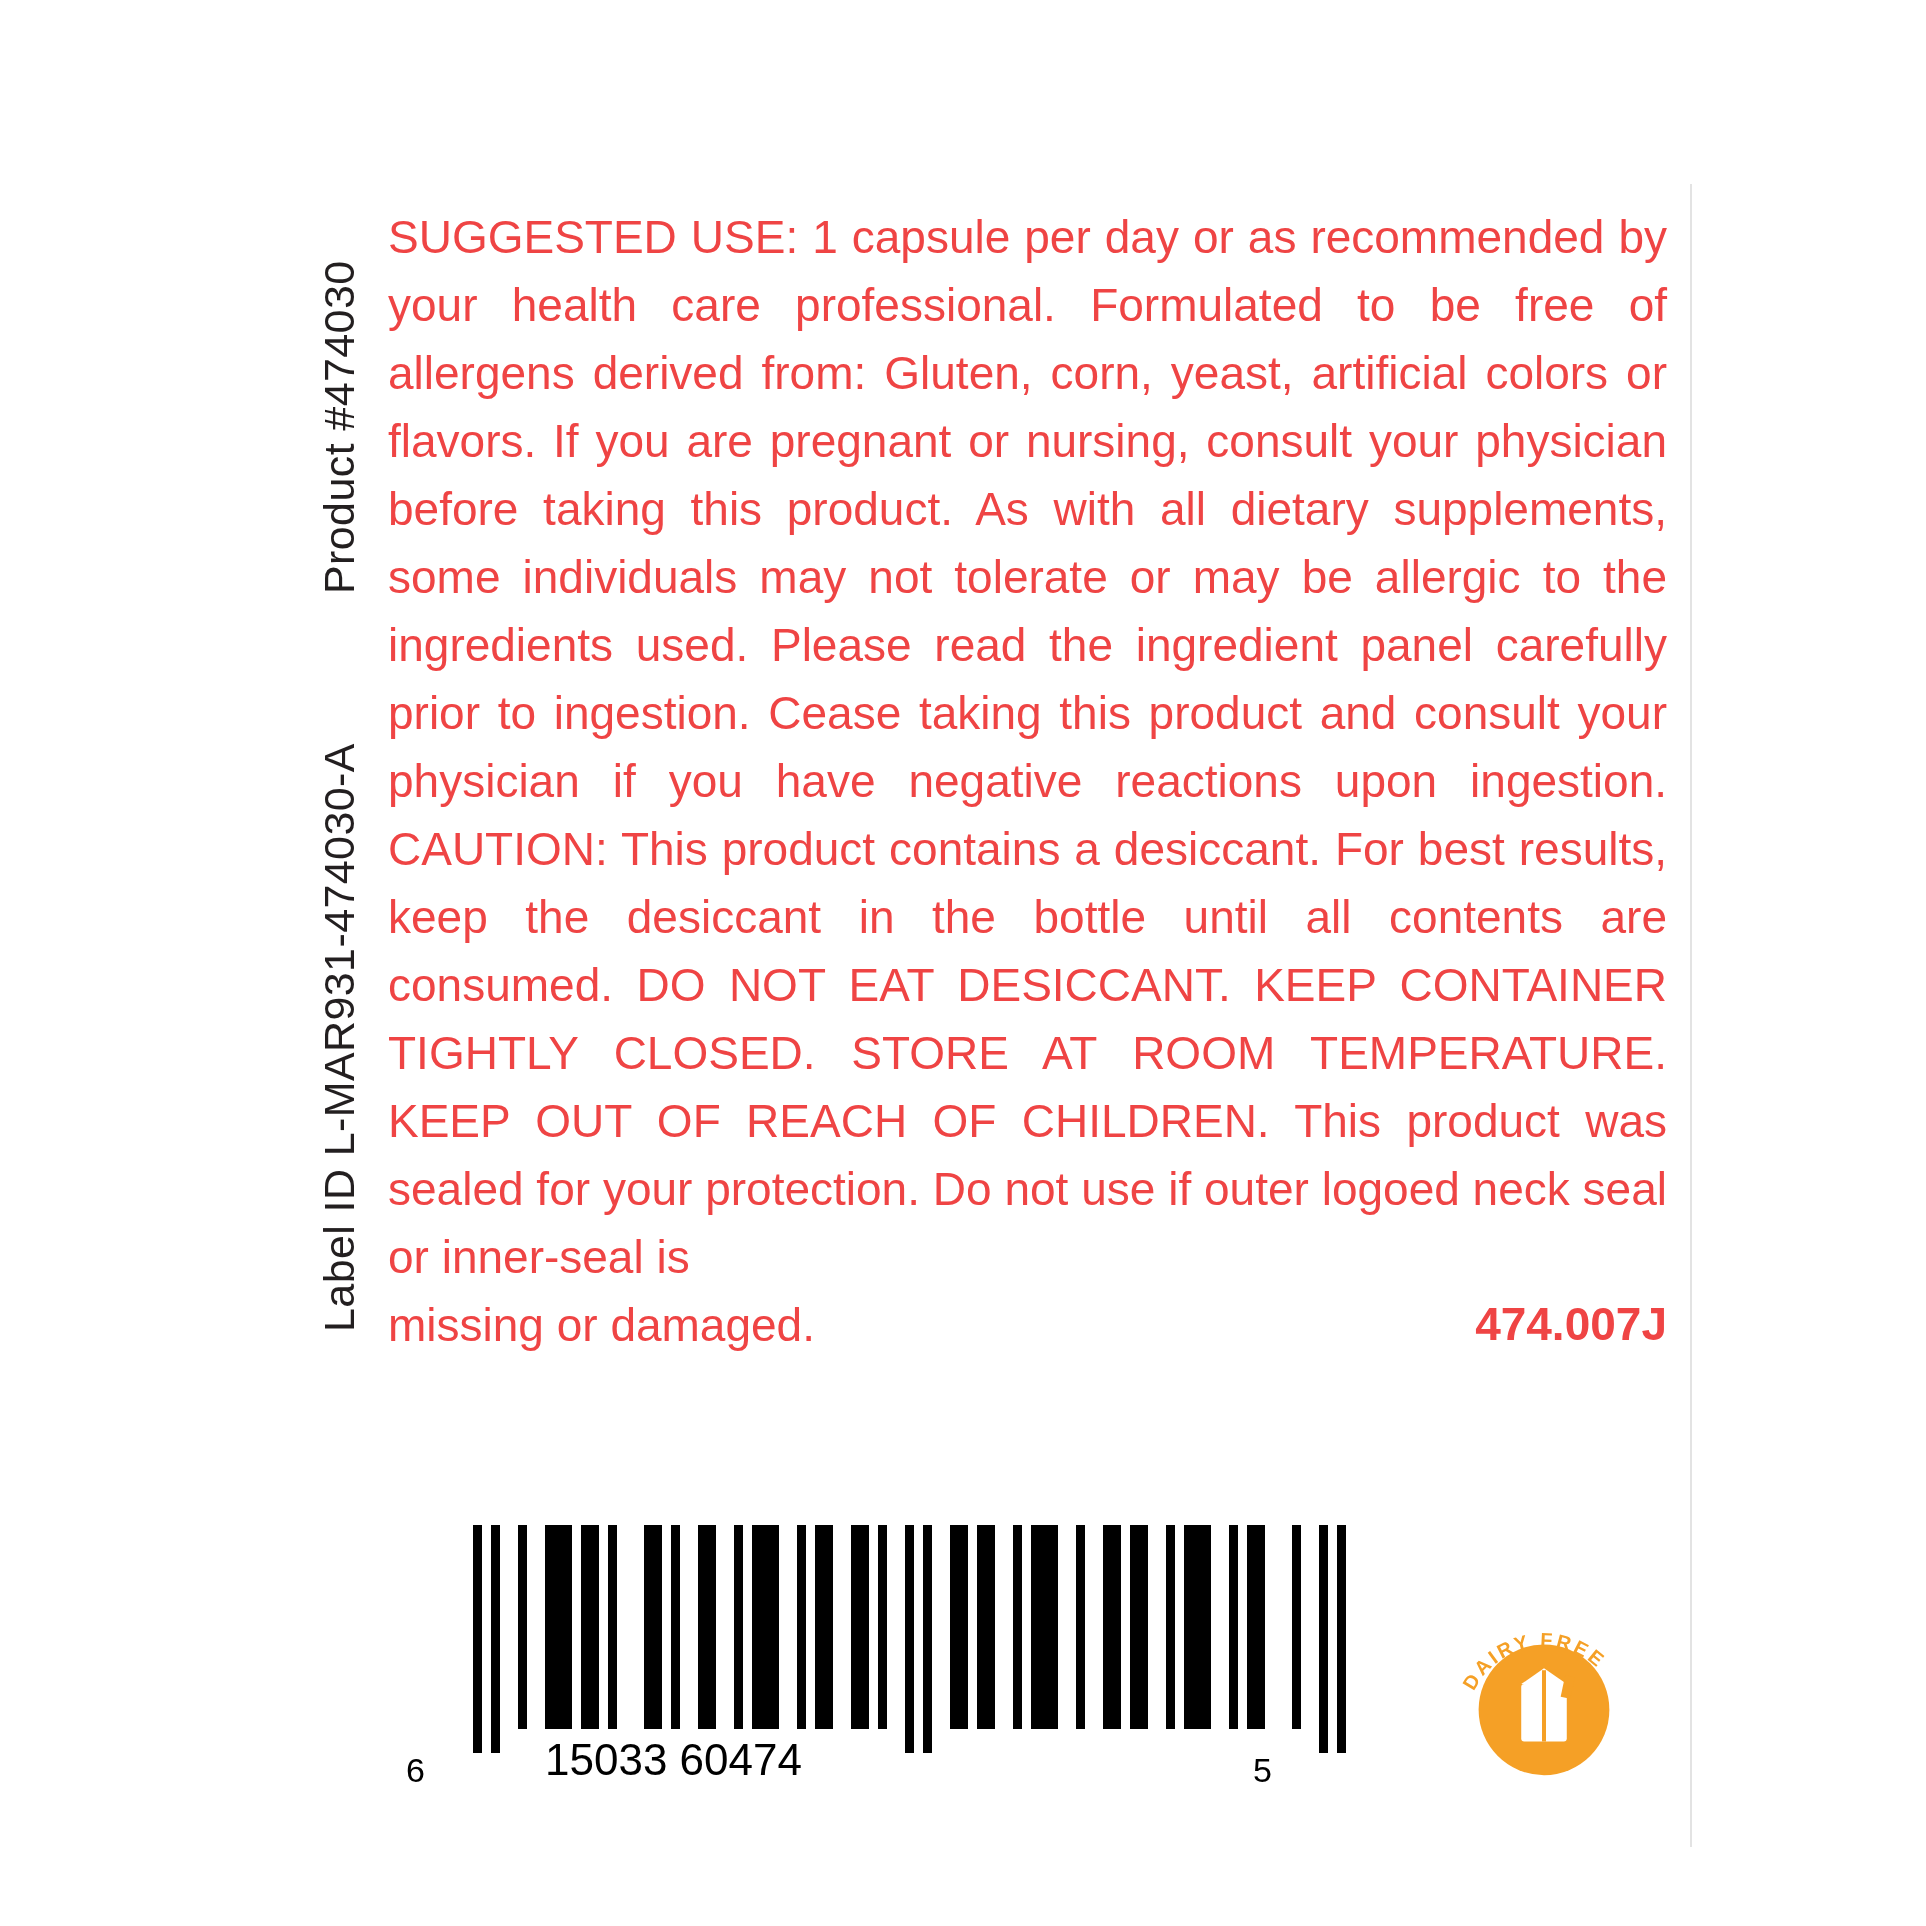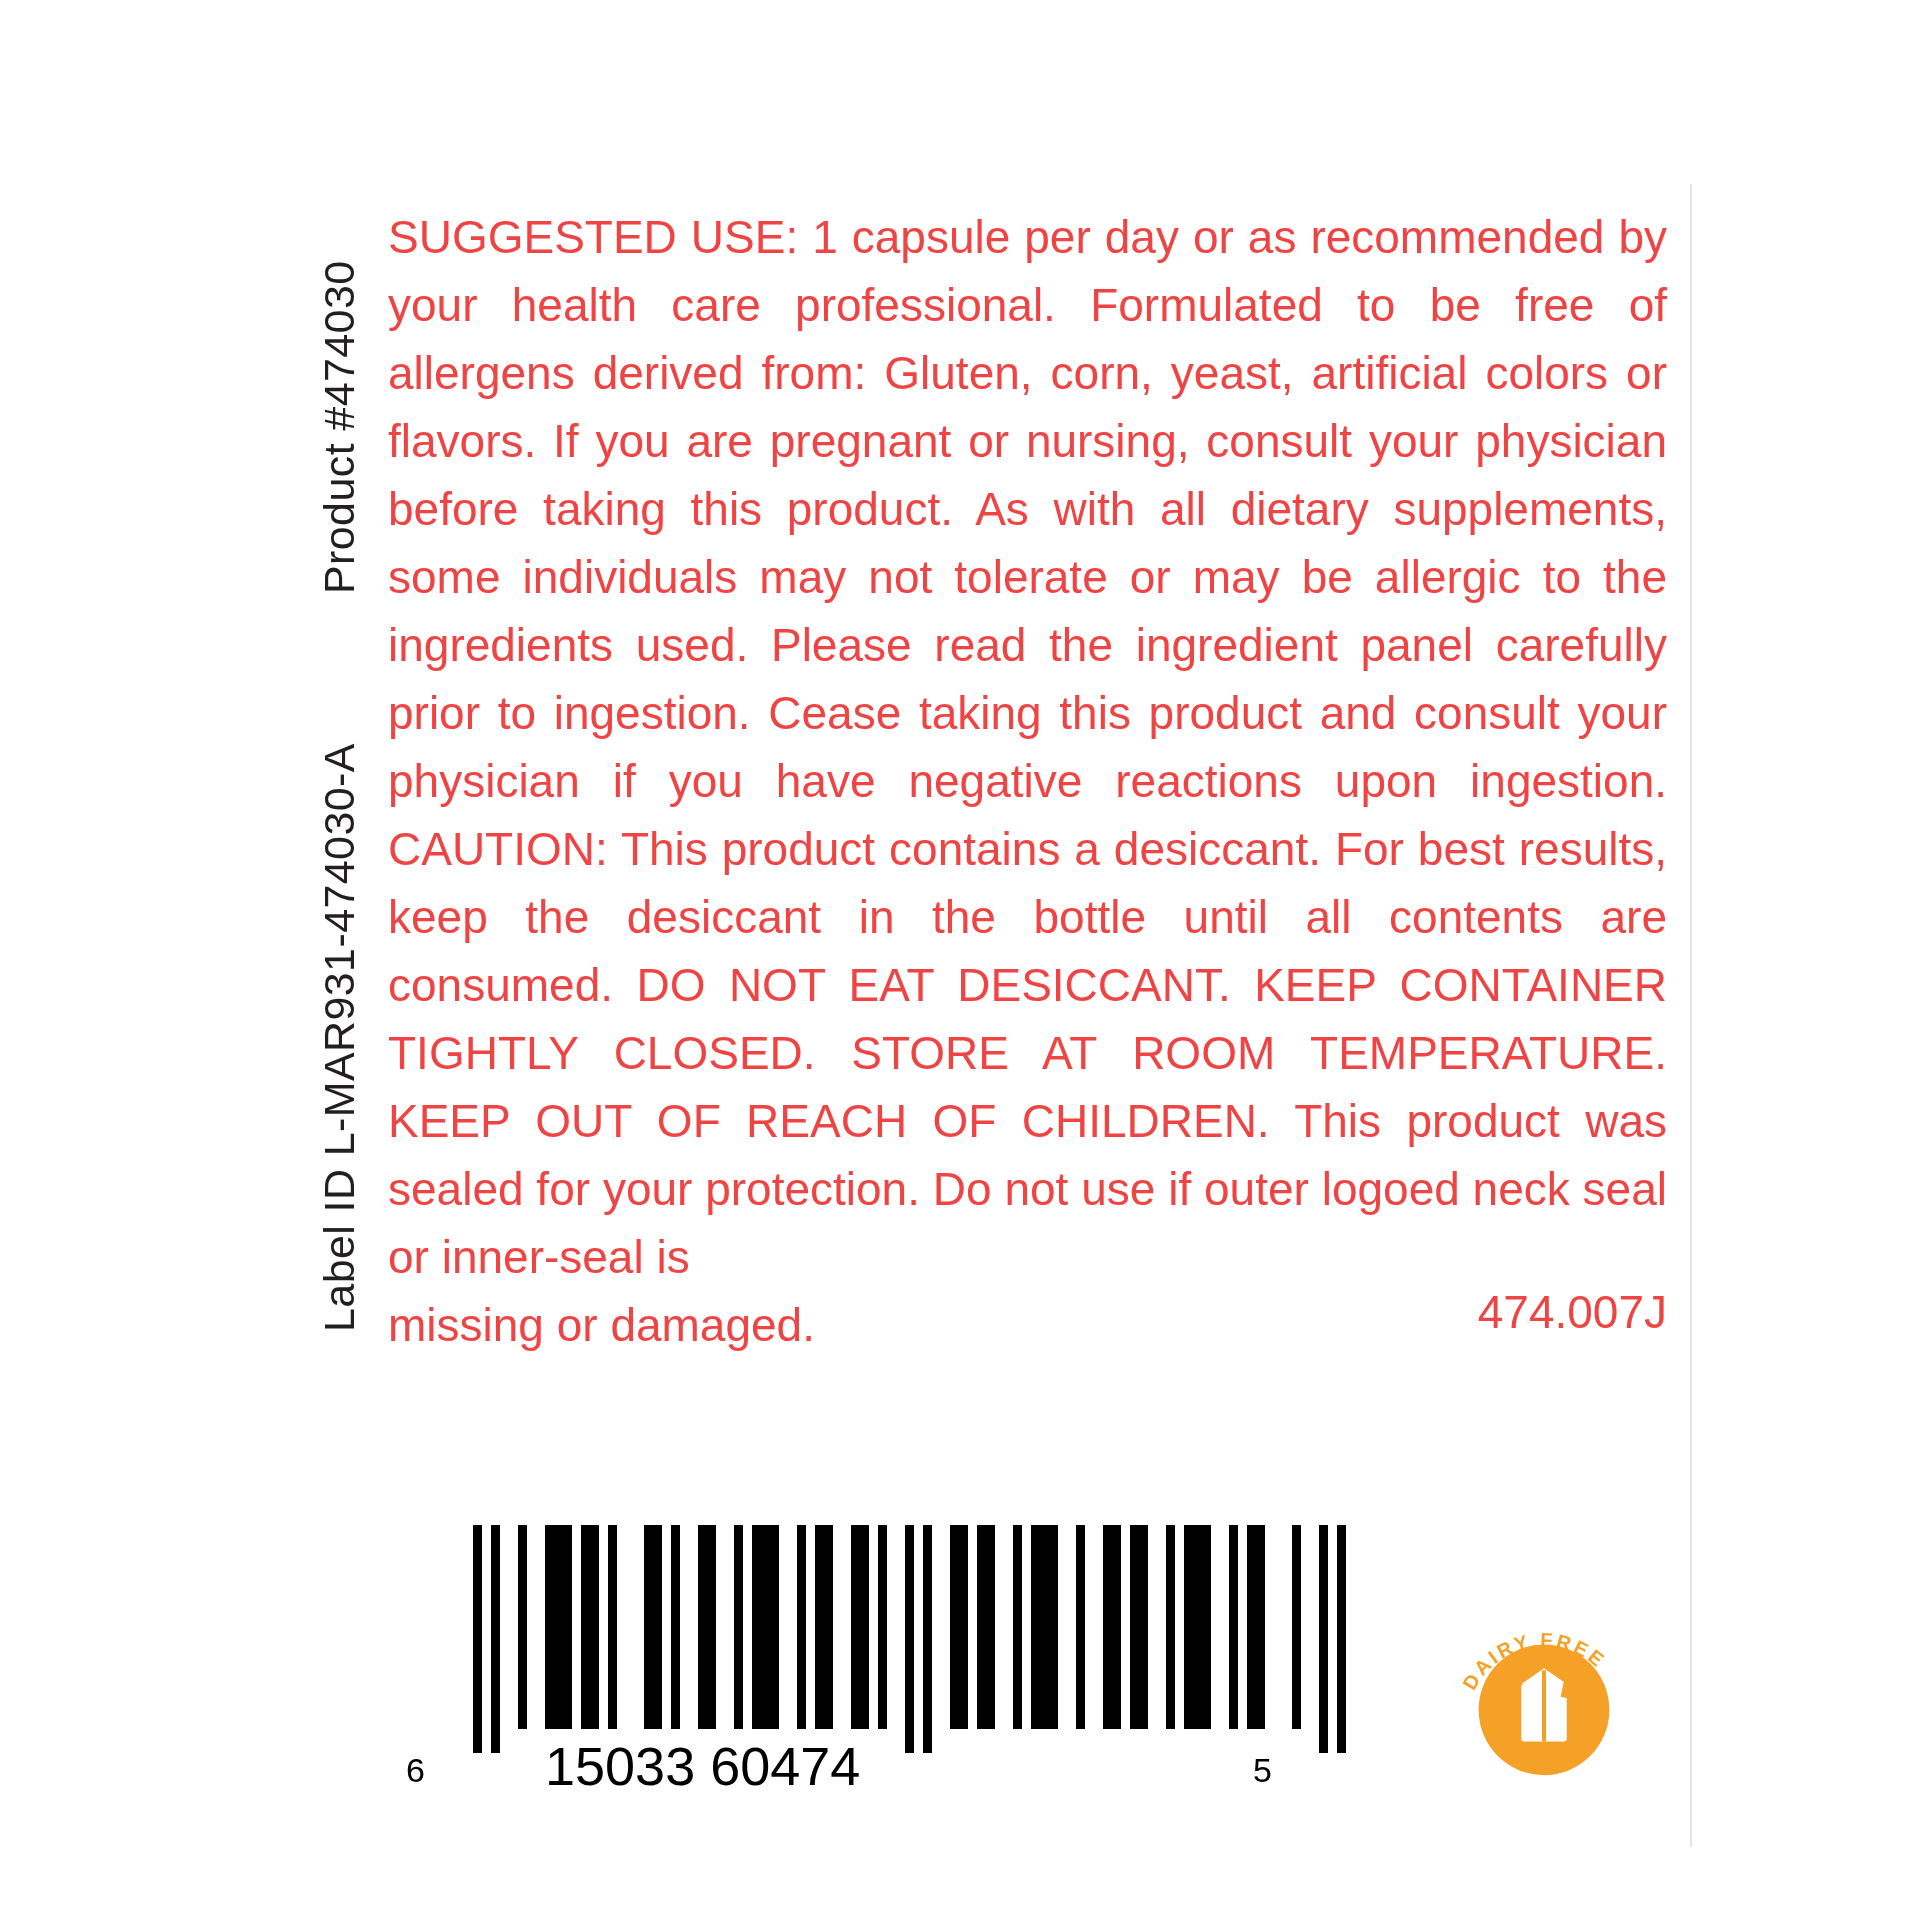--- a/index.html
+++ b/index.html
@@ -72,22 +72,23 @@
     color: #ef4444;
   }
   .body-copy .lastline {
     display: block;
     text-align: left;
     position: relative;
   }
   .code-right {
     position: absolute;
     right: 0;
-    bottom: 13px;
+    bottom: 1px;
     font-size: 46px;
+    font-weight: bold;
   }
 
   
   .barcode-wrap {
     position: absolute;
     left: 406px;
     top: 1525px;
     width: 871px;
     height: 277px;
   }
@@ -101,21 +102,21 @@
   }
   .bar {
     background: #000000;
     height: 204px;
   }
   .bar.tall { height: 228px; }
   .space { background: transparent; height: 1px; }
   .digit {
     position: absolute;
     top: 210px;
-    font-size: 54px;
+    font-size: 44px;
     color: #000;
     font-family: "Liberation Sans", sans-serif;
   }
   .digit.small {
     font-size: 34px;
     top: 226px;
   }
 
   
   .dairy-badge {

